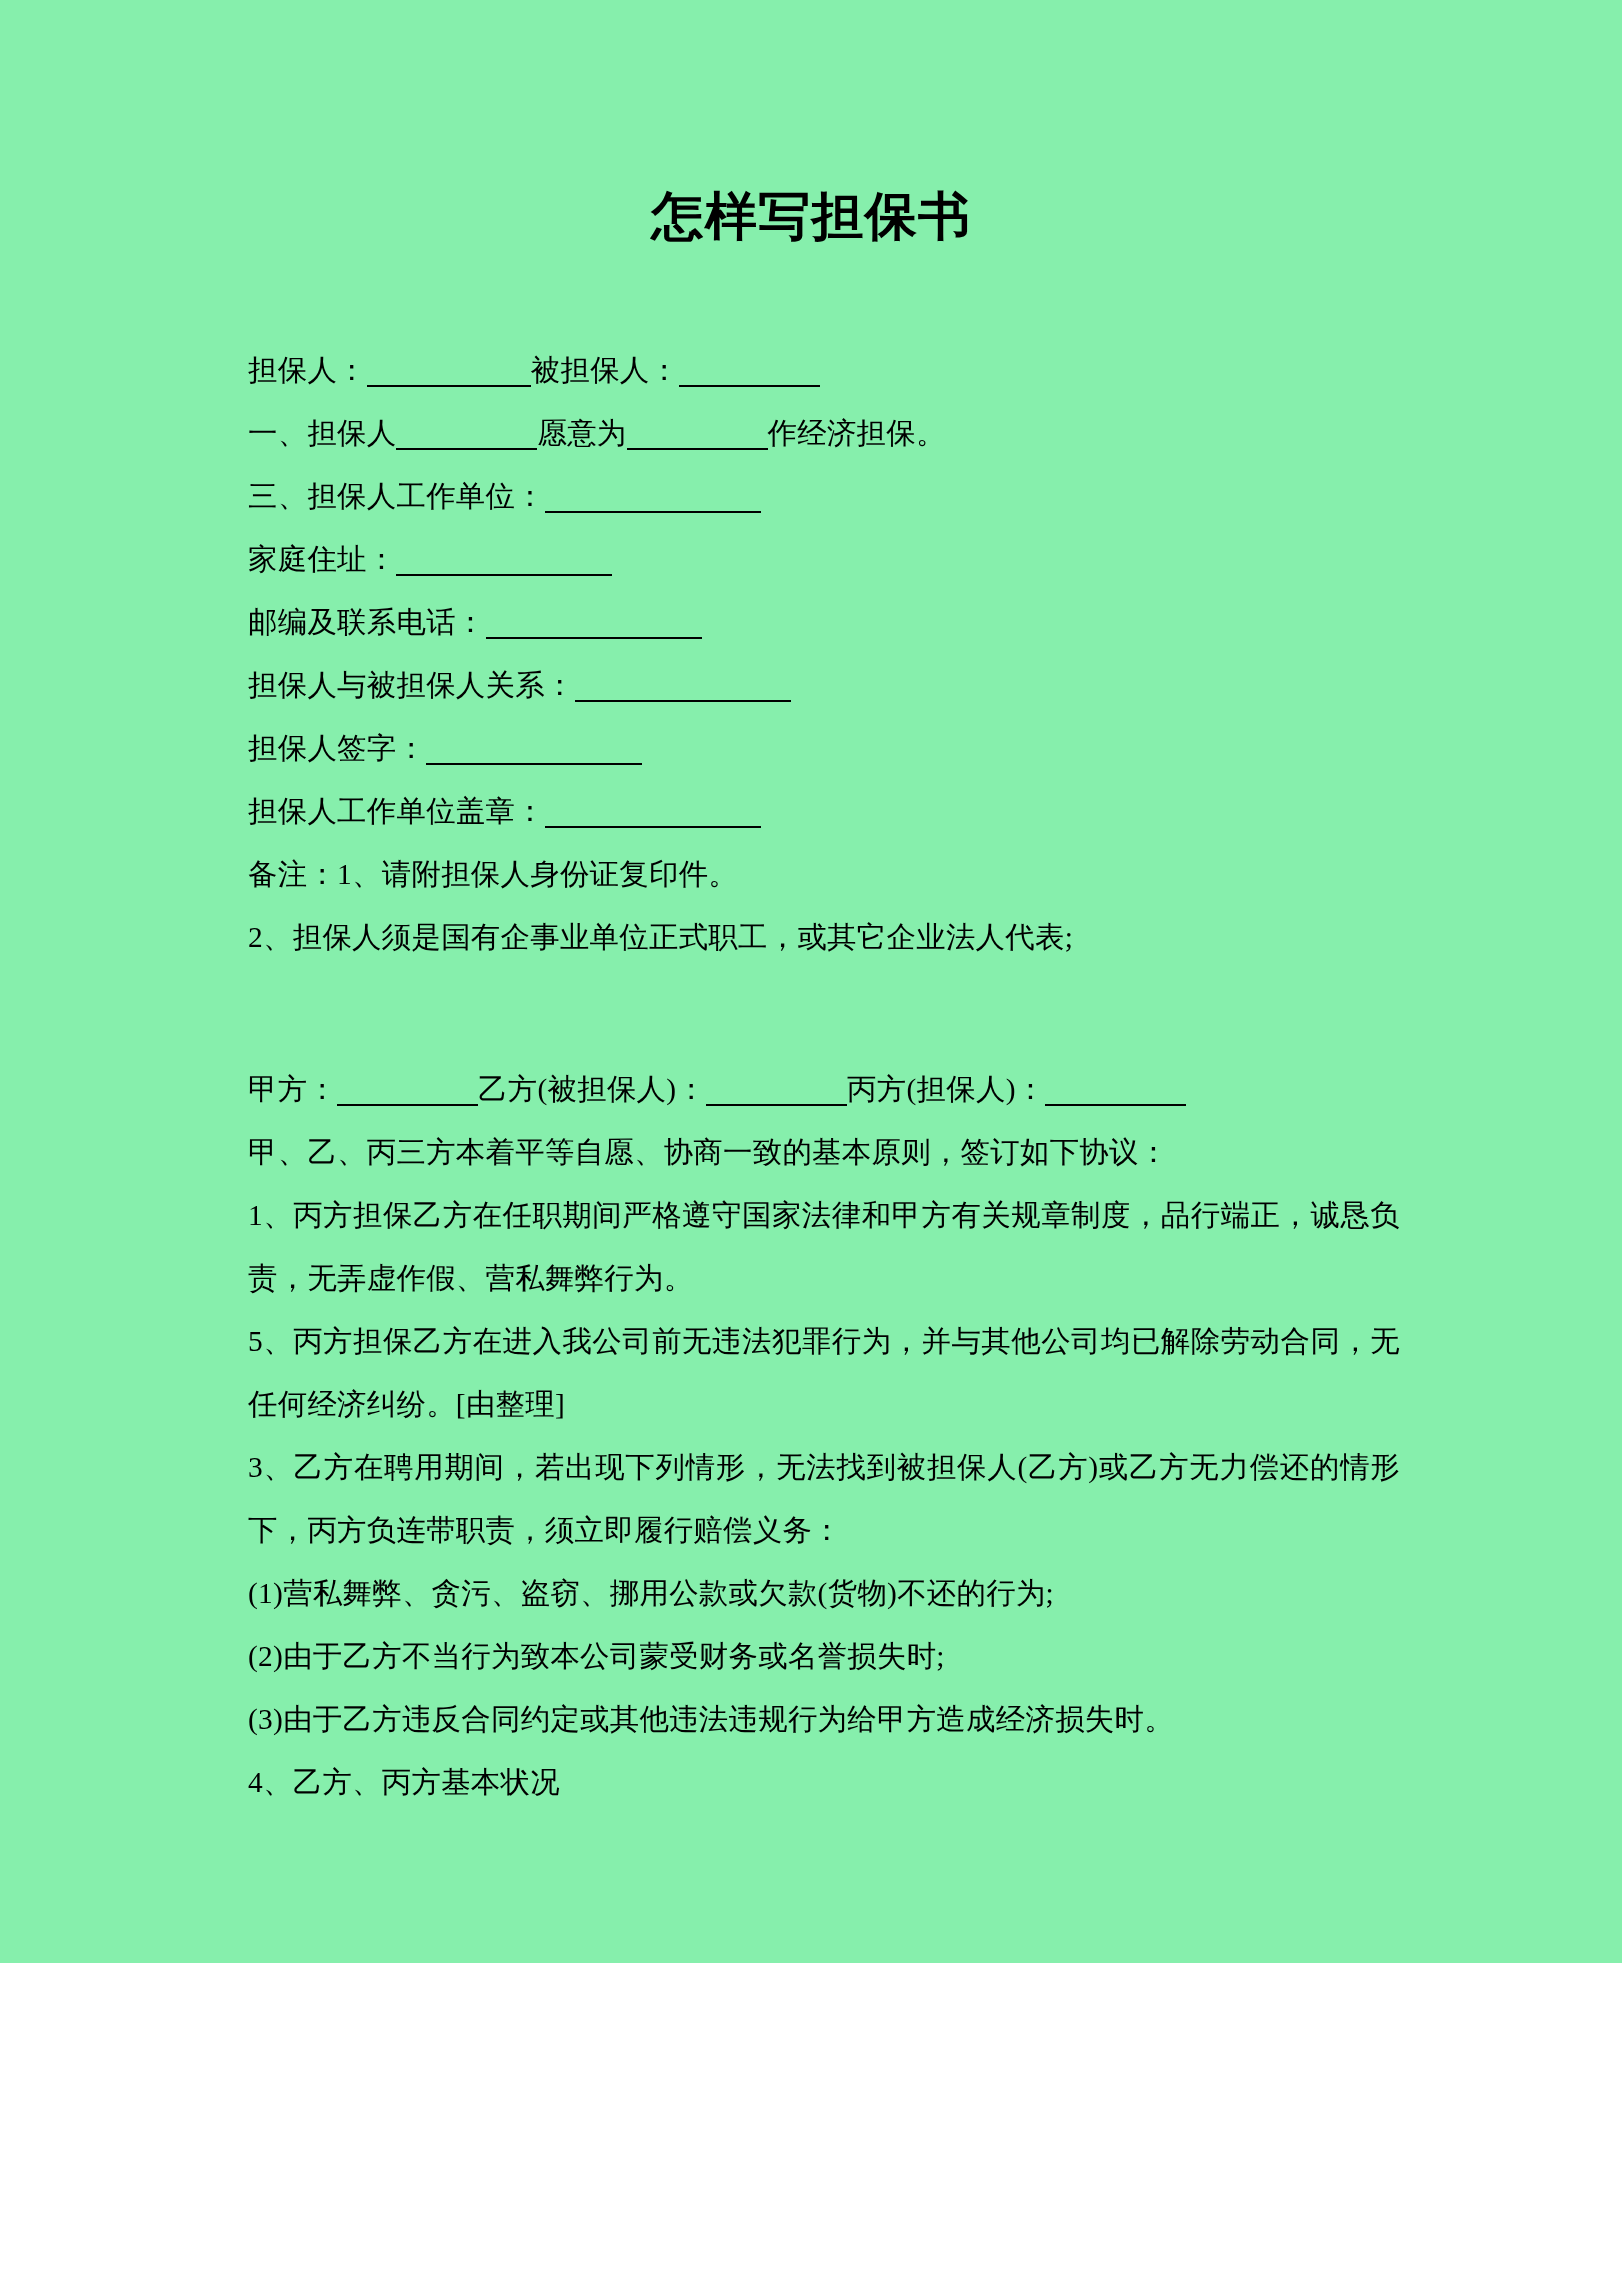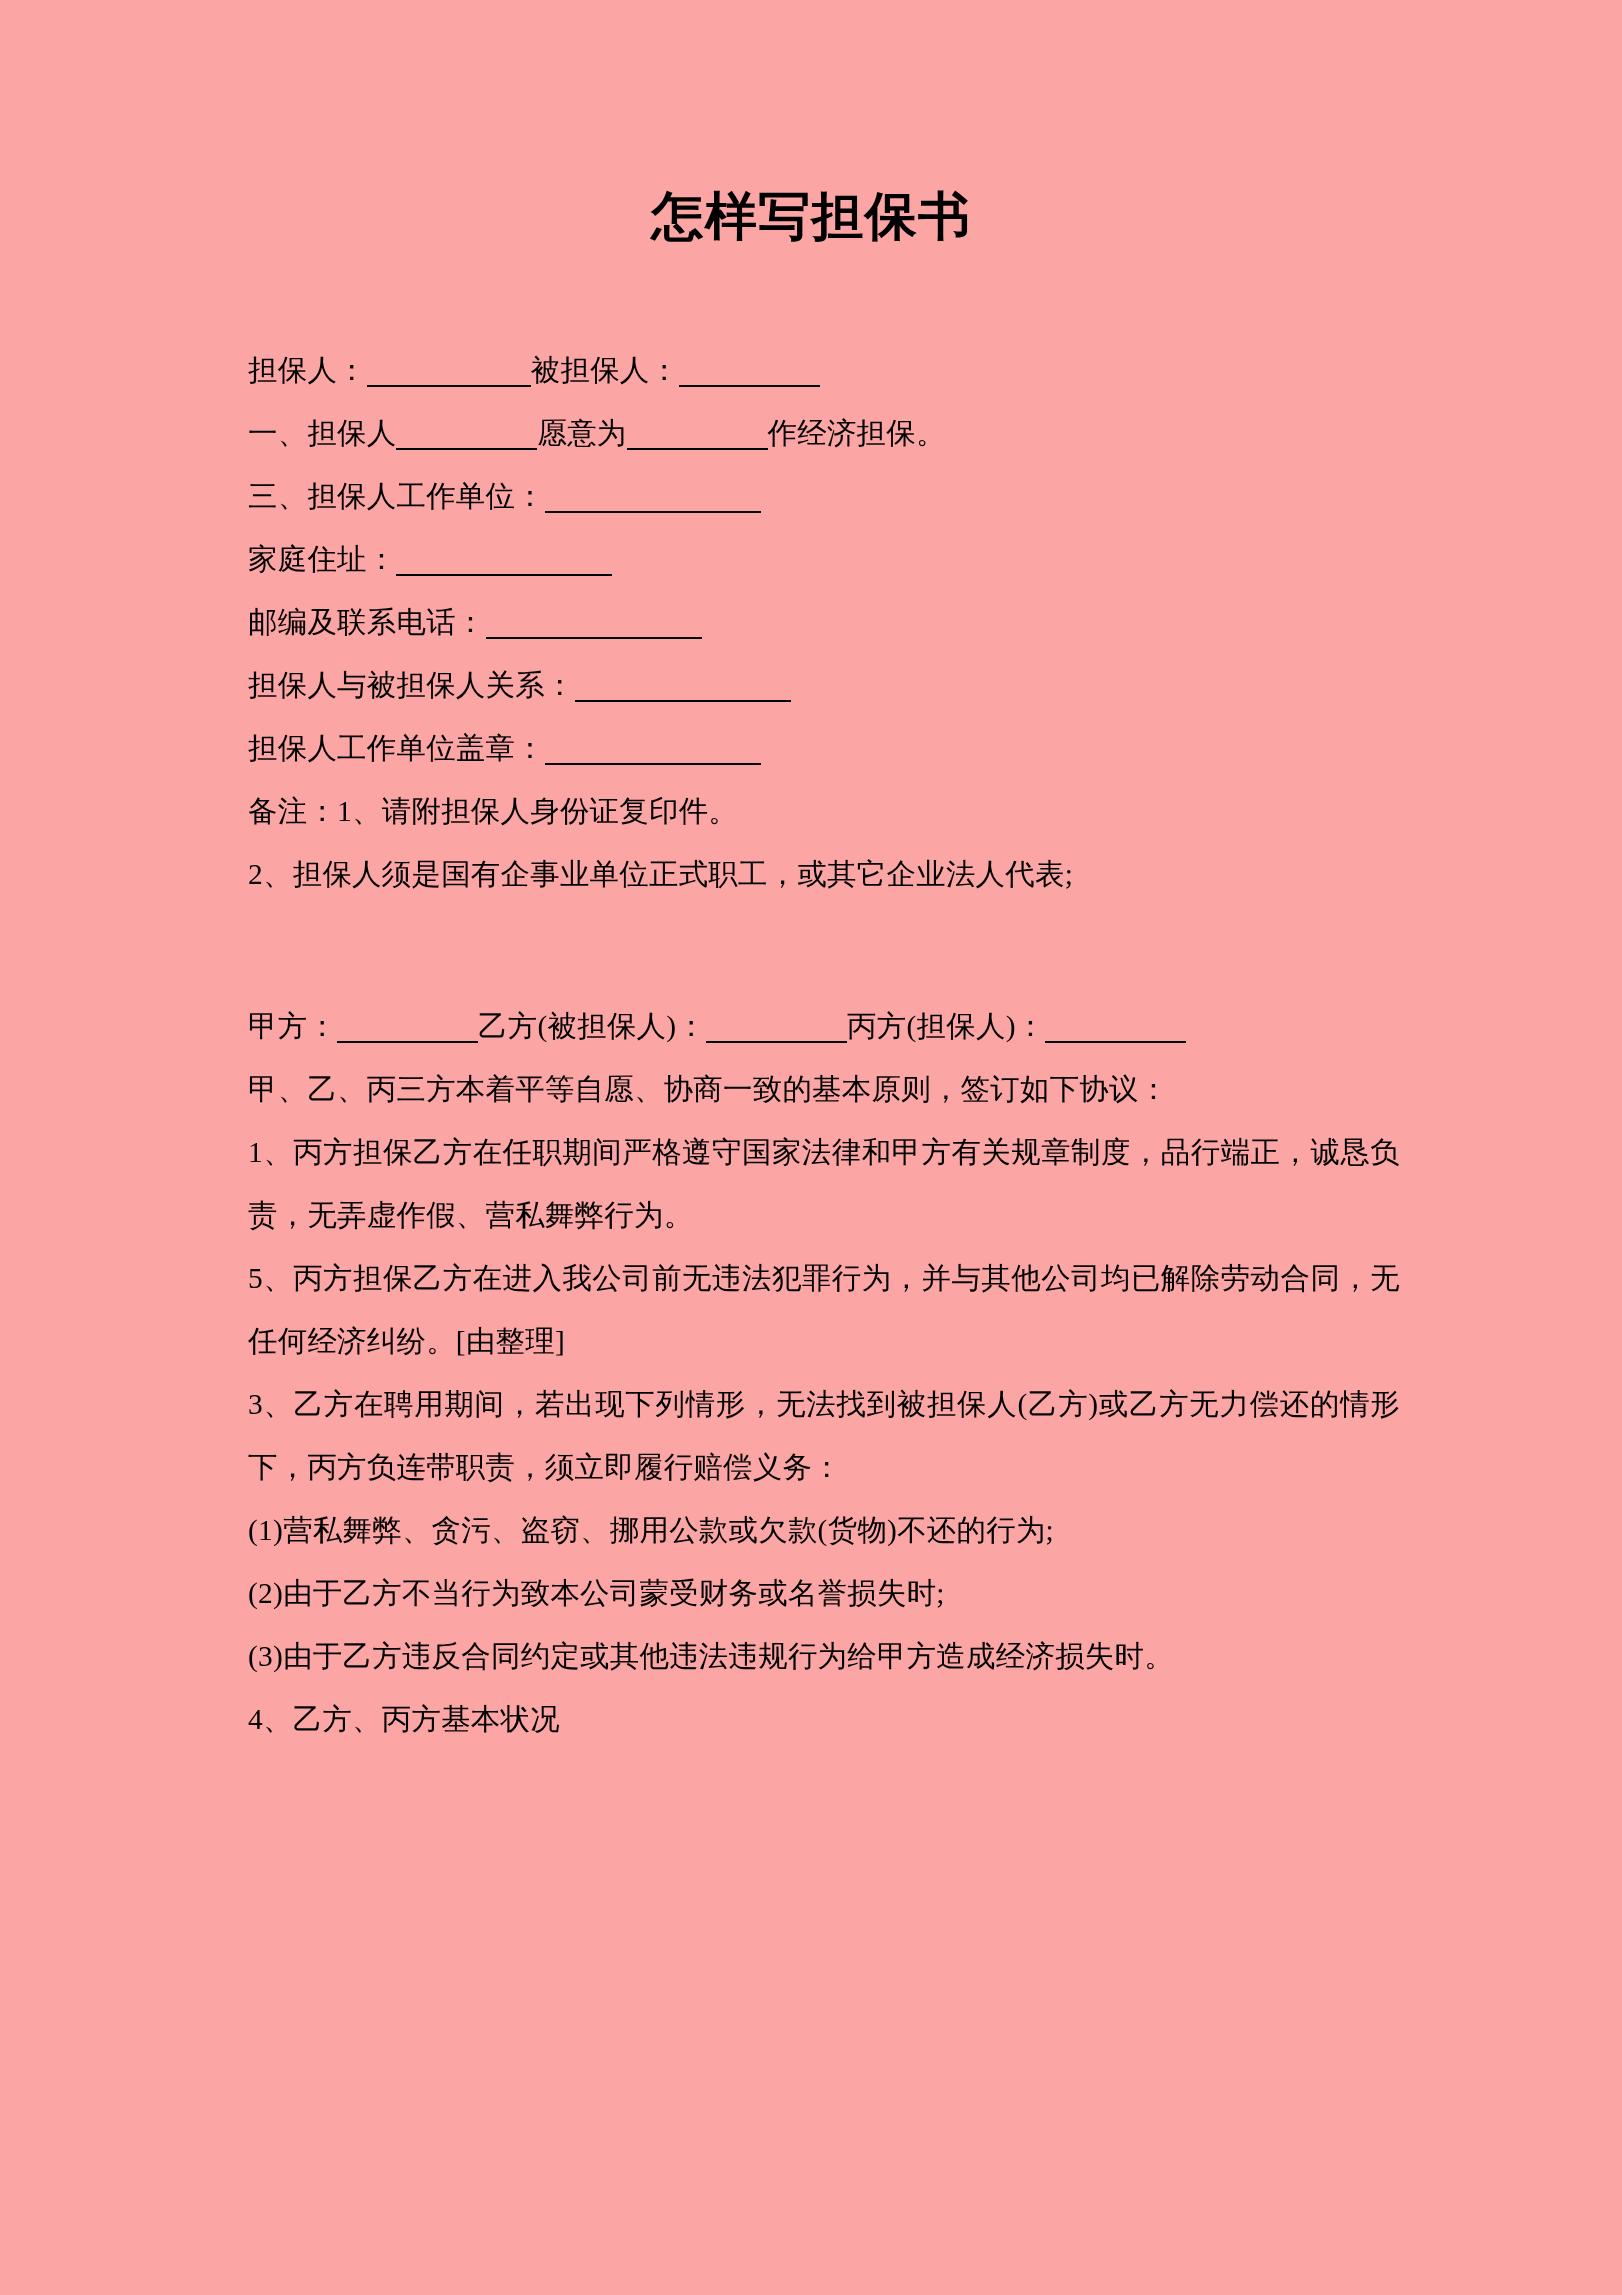--- a/index.html
+++ b/index.html
@@ -7,22 +7,22 @@
     margin: 0;
     padding: 0;
     background: #ffffff;
   }
   body {
     font-family: "Liberation Serif", "DejaVu Serif", serif;
   }
   .page {
     position: relative;
     width: 1623px;
-    height: 2295px;
-    background: #fca5a5;
+    height: 1963px;
+    background: #86efac;
     overflow: hidden;
     box-sizing: border-box;
   }
   .doc-title {
     position: absolute;
     top: 188px;
     left: 0;
     width: 1623px;
     text-align: center;
     font-size: 52px;
@@ -97,20 +97,23 @@
     </div>
 
     <div class="line">
       <span>邮编及联系电话：</span><span class="blank b-xl"></span>
     </div>
 
     <div class="line">
       <span>担保人与被担保人关系：</span><span class="blank b-xl"></span>
     </div>
 
+    <div class="line">
+      <span>担保人签字：</span><span class="blank b-xl"></span>
+    </div>
 
     <div class="line">
       <span>担保人工作单位盖章：</span><span class="blank b-xl"></span>
     </div>
 
     <div class="line">备注：1、请附担保人身份证复印件。</div>
 
     <div class="line">2、担保人须是国有企事业单位正式职工，或其它企业法人代表;</div>
 
 

